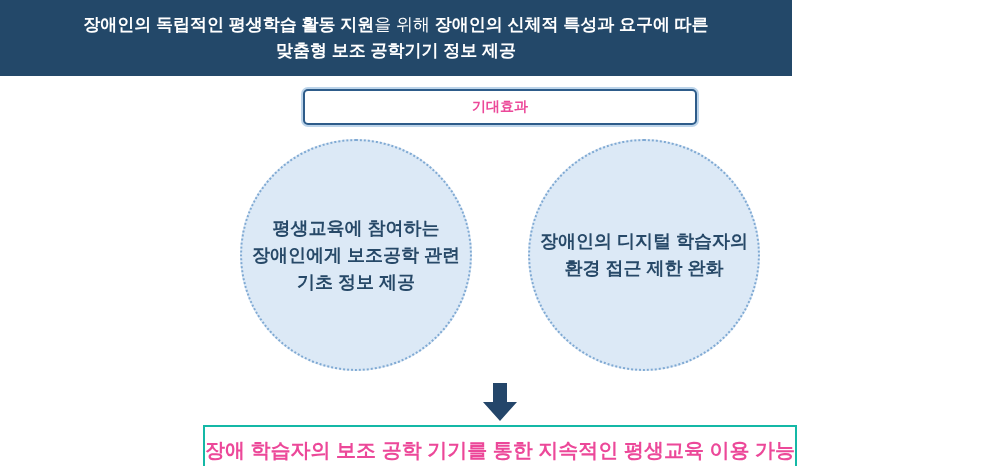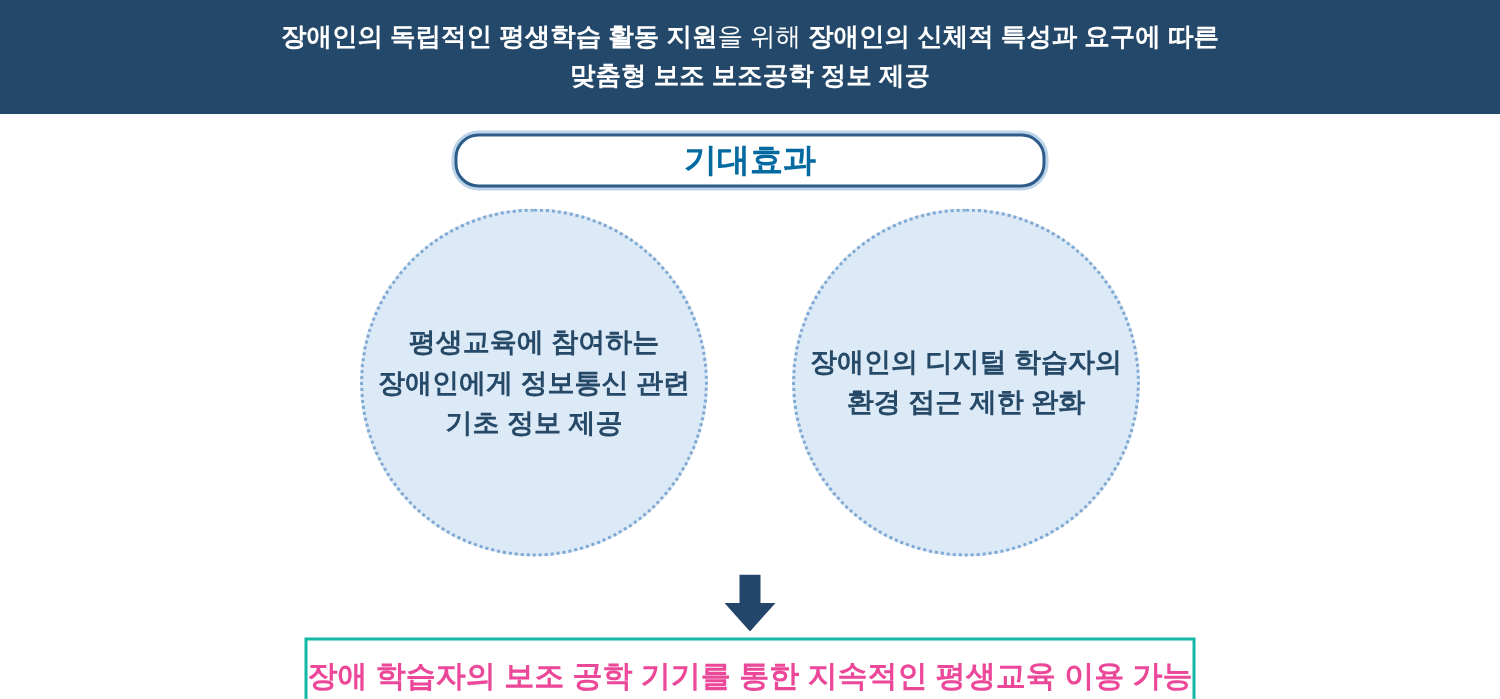--- a/index.html
+++ b/index.html
@@ -4,39 +4,39 @@
 <style>
   * { box-sizing: border-box; }
   html, body { margin: 0; padding: 0; }
   body {
     width: 1000px; height: 466px;
     background: #ffffff;
     font-family: "Liberation Sans", sans-serif;
     overflow: hidden;
   }
   .header {
-    width: 1000px; height: 76px;
+    width: 792px; height: 76px;
     background: #234869;
     color: #ffffff;
     display: flex; flex-direction: column;
     justify-content: center; align-items: center;
     text-align: center;
     font-size: 17px; line-height: 26px;
   }
   .header .seg-bold { font-weight: 700; }
   .header .seg-regular { font-weight: 400; }
   .badge {
     width: 394px; height: 36px;
     margin: 13px auto 0;
     background: #ffffff;
     border: 2px solid #2e5c8a;
-    border-radius: 16px;
+    border-radius: 5px;
     box-shadow: 0 0 0 2px #bcd4ea;
     display: flex; align-items: center; justify-content: center;
-    font-size: 22px; font-weight: 700; color: #0369a1;
+    font-size: 14px; font-weight: 700; color: #ec4899;
   }
   .circles {
     display: flex; justify-content: center;
     gap: 56px;
     margin-top: 14px;
   }
   .circle {
     width: 232px; height: 232px;
     border-radius: 50%;
     background: #dce9f6;
@@ -62,31 +62,31 @@
     font-size: 20px; font-weight: 700; color: #ec4899;
   }
 </style>
 </head>
 <body>
 
 <div class="header">
   <div>
     <span class="seg-bold">장애인의 독립적인 평생학습 활동 지원</span><span class="seg-regular">을 위해 </span><span class="seg-bold">장애인의 신체적 특성과 요구에 따른</span>
   </div>
-  <div class="seg-bold">맞춤형 보조 보조공학 정보 제공</div>
+  <div class="seg-bold">맞춤형 보조 공학기기 정보 제공</div>
 </div>
 
 <div class="badge">
   <span>기대효과</span>
 </div>
 
 <div class="circles">
   <div class="circle">
     <div class="circle-text">평생교육에 참여하는
-장애인에게 정보통신 관련
+장애인에게 보조공학 관련
 기초 정보 제공</div>
   </div>
   <div class="circle">
     <div class="circle-text">장애인의 디지털 학습자의
 환경 접근 제한 완화</div>
   </div>
 </div>
 
 <div class="arrow-wrap">
   <svg width="34" height="38" viewBox="0 0 34 38">

